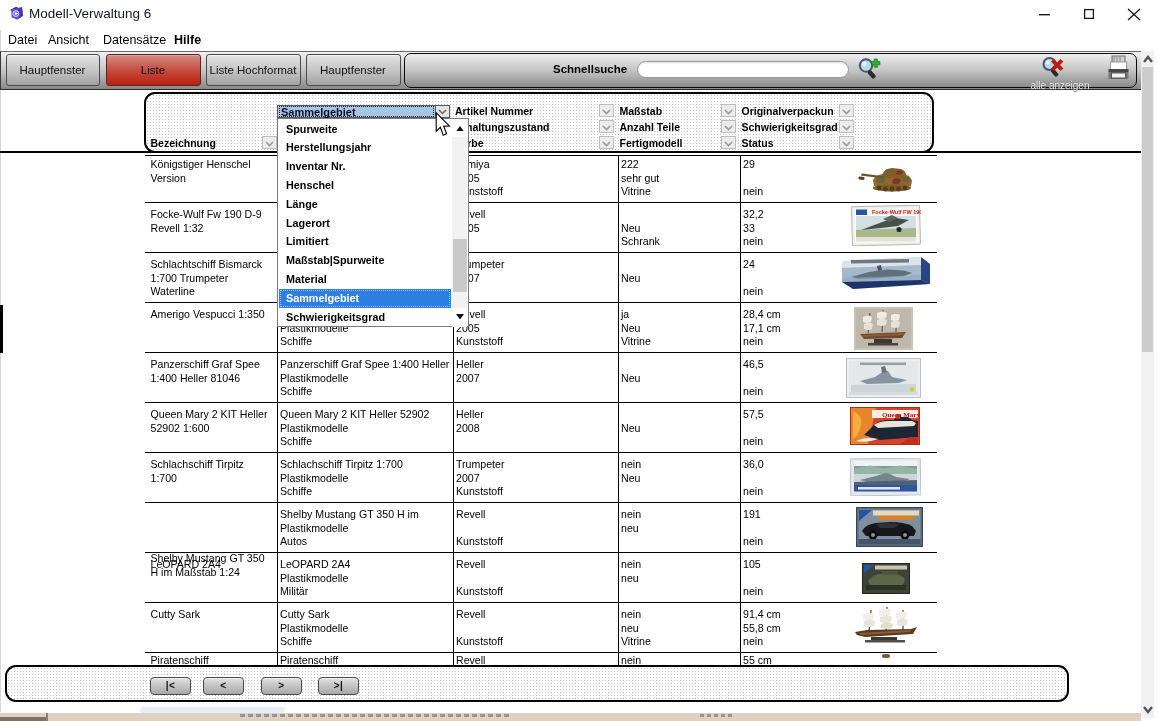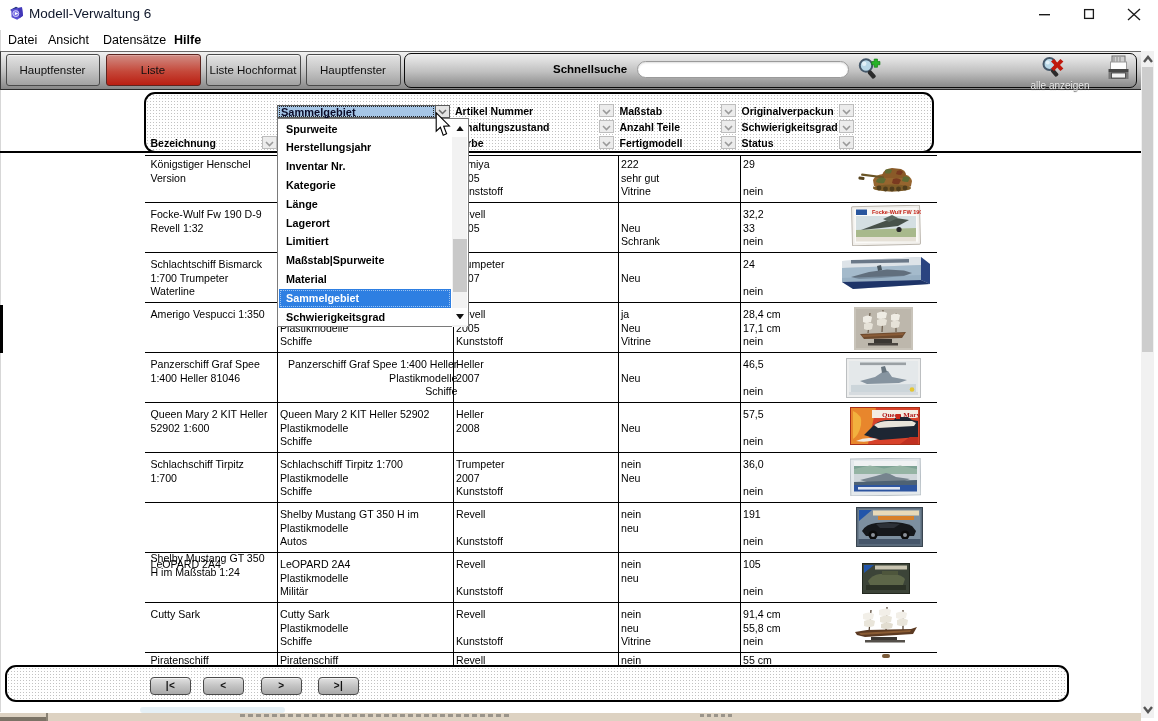--- a/index.html
+++ b/index.html
@@ -220,21 +220,21 @@
 2005
 Kunststoff</div>
 <div class="cell" style="left:621px; top:308.0px;">ja
 Neu
 Vitrine</div>
 <div class="cell" style="left:743px; top:308.0px;">28,4 cm
 17,1 cm
 nein</div>
 <div class="cell" style="left:150.5px; top:358.0px;">Panzerschiff Graf Spee
 1:400 Heller 81046</div>
-<div class="cell" style="left:288px; top:358.0px;text-align:right;">Panzerschiff Graf Spee 1:400 Heller
+<div class="cell" style="left:280px; top:358.0px;">Panzerschiff Graf Spee 1:400 Heller
 Plastikmodelle
 Schiffe</div>
 <div class="cell" style="left:456px; top:358.0px;">Heller
 2007</div>
 <div class="cell" style="left:621px; top:358.0px;"> 
 Neu</div>
 <div class="cell" style="left:743px; top:358.0px;">46,5
  
 nein</div>
 <div class="cell" style="left:150.5px; top:408.0px;">Queen Mary 2 KIT Heller
@@ -454,21 +454,21 @@
   </div>
 <div class="abs" style="left:434.5px; top:104.5px; width:15.5px; height:13.5px; background:#e4e4e4; border:1px solid #5a5a5a;">
     <svg width="9" height="6" viewBox="0 0 9 6" style="position:absolute;left:2.2px;top:3.2px;">
       <polyline points="1,1 4.5,4.5 8,1" fill="none" stroke="#6a6a6a" stroke-width="1.5"></polyline>
     </svg>
   </div>
 <div class="abs" style="left:277px; top:117.5px; width:192px; height:209.0px; background:#fff; border:1px solid #7a7a7a; z-index:50;">
 <div class="ditem" style="top:1.0px; line-height:18.8px;">Spurweite</div>
 <div class="ditem" style="top:19.8px; line-height:18.8px;">Herstellungsjahr</div>
 <div class="ditem" style="top:38.6px; line-height:18.8px;">Inventar Nr.</div>
-<div class="ditem" style="top:57.5px; line-height:18.8px;">Kategorie</div>
+<div class="ditem" style="top:57.5px; line-height:18.8px;">Henschel</div>
 <div class="ditem" style="top:76.3px; line-height:18.8px;">Länge</div>
 <div class="ditem" style="top:95.1px; line-height:18.8px;">Lagerort</div>
 <div class="ditem" style="top:113.9px; line-height:18.8px;">Limitiert</div>
 <div class="ditem" style="top:132.7px; line-height:18.8px;">Maßstab|Spurweite</div>
 <div class="ditem" style="top:151.5px; line-height:18.8px;">Material</div>
 <div class="ditem" style="left:1px; top:170.4px; width:172px; height:18.8px; background:#2e7fe2; color:#fff; padding-left:7px; line-height:18.8px; outline:1px dotted #9cc3f0; outline-offset:-2px;">Sammelgebiet</div>
 <div class="ditem" style="top:189.2px; line-height:18.8px;">Schwierigkeitsgrad</div>
 <div style="position:absolute; right:1px; top:1px; width:15px; height:207px; background:#f2f2f2;"></div>
 <div style="position:absolute; right:1px; top:1px; width:15px; height:17px; background:#fdfdfd;">
       <svg width="8" height="5.5" viewBox="0 0 8 5.5" style="position:absolute;left:3.5px;top:6px;">

